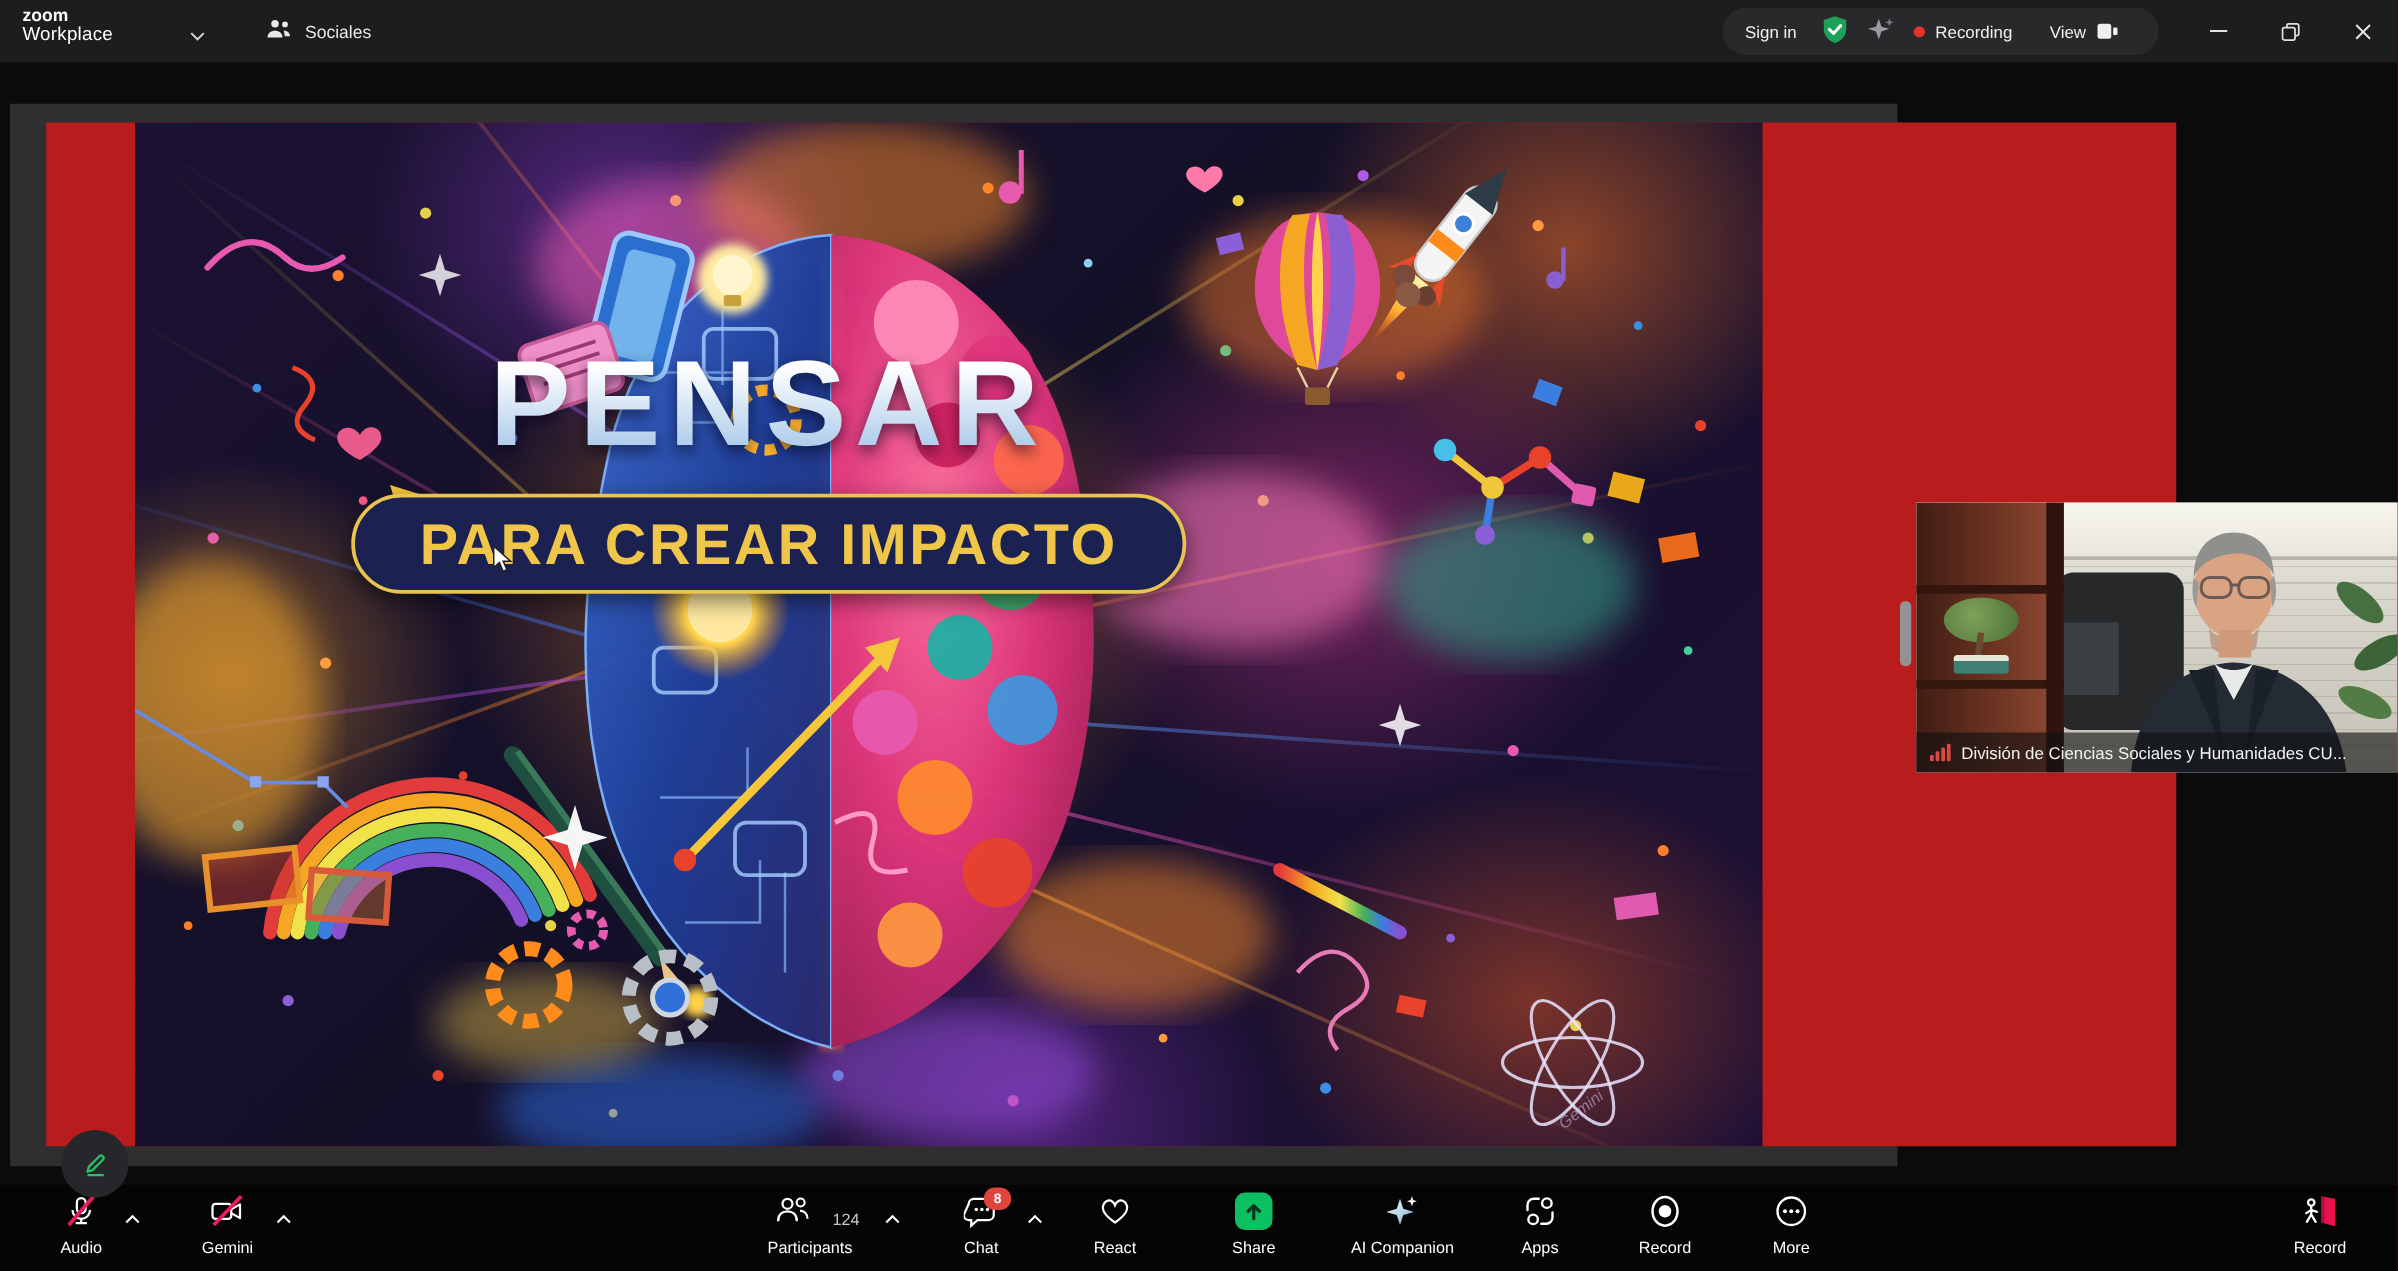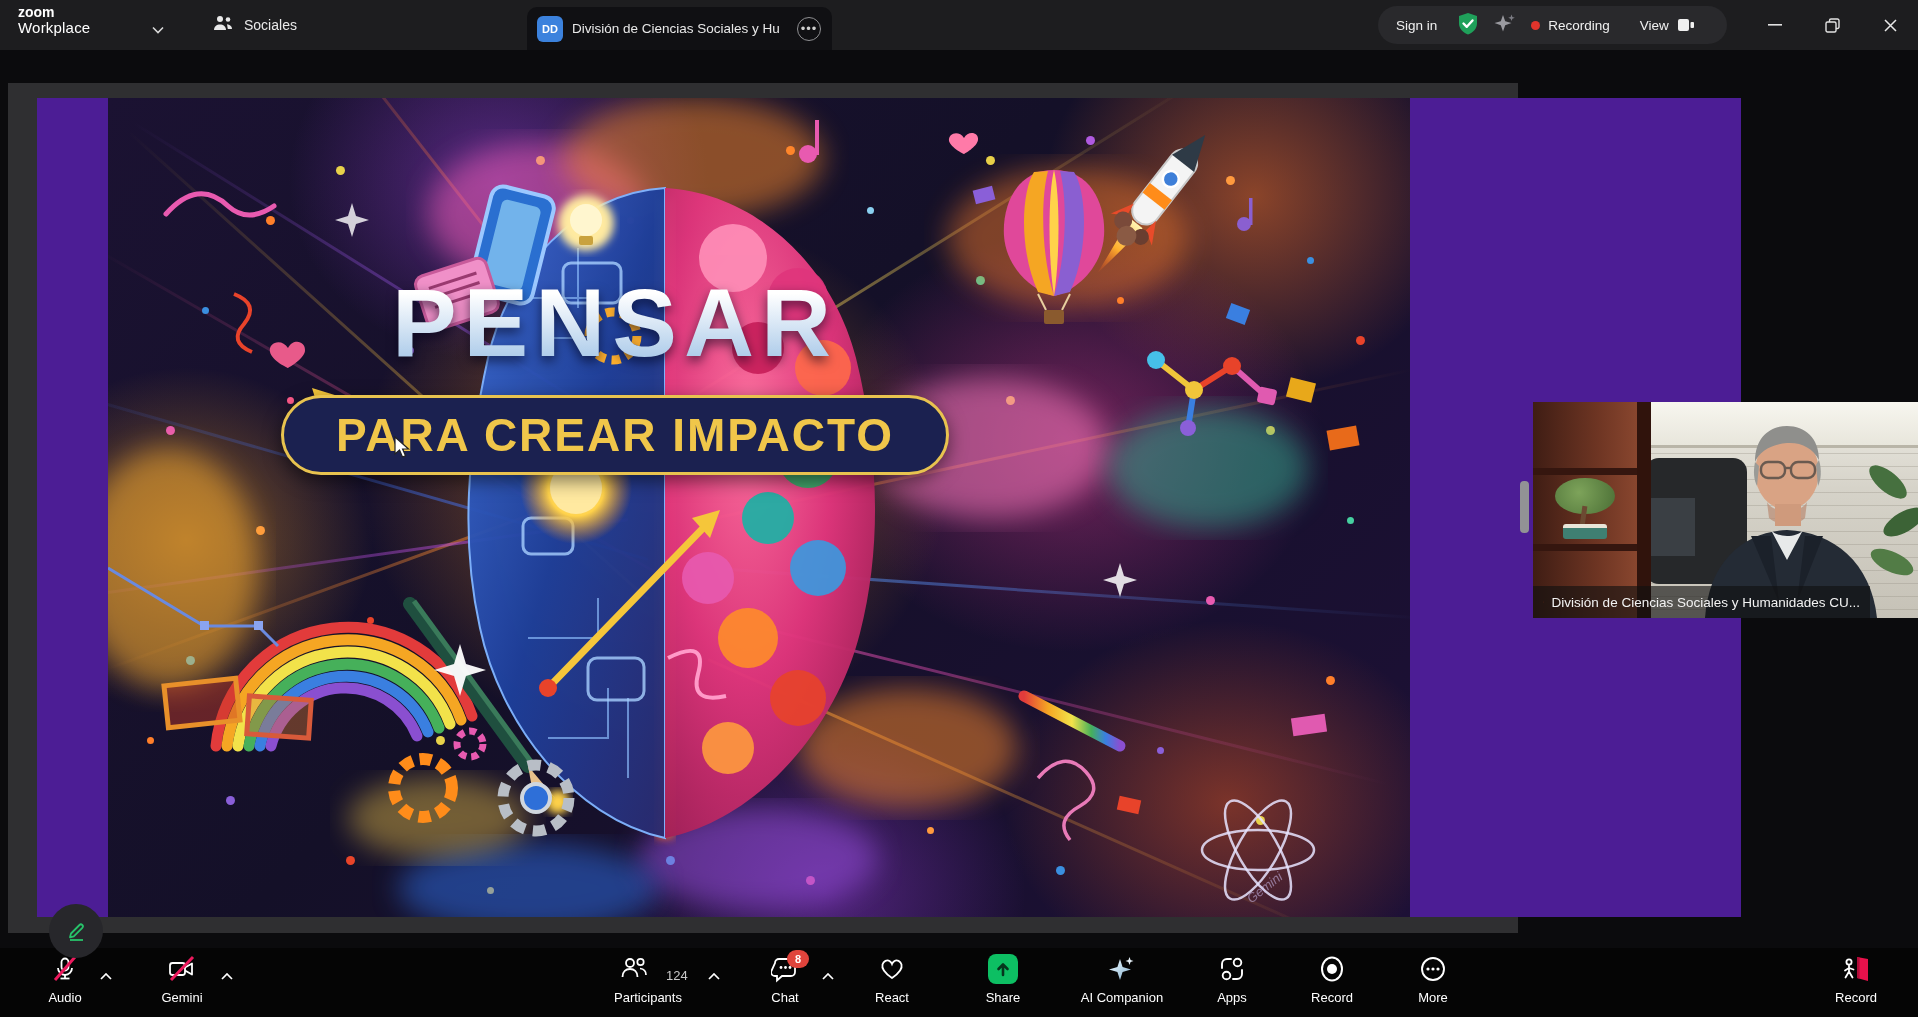--- a/index.html
+++ b/index.html
@@ -24,21 +24,21 @@
               display:flex; align-items:center; justify-content:center; font-size:13px; letter-spacing:1px;
               line-height:0; flex:none; }
   .right-pill { position:absolute; left:1378px; top:6px; width:349px; height:38px; background:#29292c;
                 border-radius:19px; display:flex; align-items:center; padding:0 18px; gap:14px;
                 color:#f0f0f0; font-size:13.5px; }
   .rec-dot { width:9px; height:9px; border-radius:50%; background:#e0342c; }
   .winbtn { position:absolute; top:12px; width:28px; height:26px; display:flex; align-items:center; justify-content:center; }
 
   
   #share-frame { position:absolute; left:8px; top:83px; width:1510px; height:850px; background:#2f2f31; }
-  #page-white { position:absolute; left:29px; top:15px; width:1704px; height:819px; background:#4c1d95; }
+  #page-white { position:absolute; left:29px; top:15px; width:1704px; height:819px; background:#b91c1c; }
   #slide { position:absolute; left:71px; top:0; width:1302px; height:819px; overflow:hidden;
     background:
       radial-gradient(420px 380px at 42% 46%, rgba(255,150,40,.55), transparent 70%),
       radial-gradient(300px 260px at 30% 10%, rgba(140,60,200,.55), transparent 70%),
       radial-gradient(360px 300px at 74% 42%, rgba(230,60,150,.45), transparent 70%),
       radial-gradient(300px 280px at 88% 12%, rgba(255,120,40,.5), transparent 70%),
       radial-gradient(260px 240px at 6% 54%, rgba(255,170,40,.45), transparent 72%),
       radial-gradient(320px 260px at 86% 86%, rgba(255,100,30,.42), transparent 70%),
       radial-gradient(280px 240px at 55% 97%, rgba(150,60,220,.45), transparent 72%),
       linear-gradient(135deg,#1b1232,#141028 45%,#1d1036); }
@@ -88,21 +88,21 @@
   .vt-bonsai-leaf { position:absolute; left:22px; top:76px; width:60px; height:36px; border-radius:50%;
     background:radial-gradient(circle at 40% 40%, #7da35a, #4a6e35); }
   .vt-bonsai-trunk { position:absolute; left:48px; top:104px; width:5px; height:20px; background:#6c4a32; transform:rotate(8deg); }
   .vt-bonsai-pot { position:absolute; left:30px; top:122px; width:44px; height:15px; border-radius:3px;
     background:linear-gradient(180deg,#e9e5d8 30%,#3f7f72 30%); }
   .vt-chair { position:absolute; left:112px; top:56px; width:102px; height:126px; border-radius:14px;
     background:radial-gradient(circle at 50% 35%, #3a3d3f, #1f2browse123 70%, #17191a);
     background-color:#26282a; }
   .vt-desk { position:absolute; left:92px; top:96px; width:70px; height:58px; background:#3a3f44; }
   .vt-plant { position:absolute; width:46px; height:20px; border-radius:50%; background:#46703f; }
-  .vt-label { position:absolute; left:0; bottom:0; width:337px; height:29px; background:rgba(16,16,16,.62);
+  .vt-label { position:absolute; left:0; bottom:0; width:385px; height:29px; background:rgba(16,16,16,.62);
     display:flex; align-items:center; gap:8px; padding:16px 10px; z-index:5; }
   .vt-label span { color:#f2f2f2; font-size:13.5px; white-space:nowrap; }
 
   
   #toolbar { position:absolute; left:0; top:948px; width:1918px; height:69px; background:#050505; }
   .tb-btn { position:absolute; top:6px; width:120px; margin-left:-60px; display:flex; flex-direction:column;
             align-items:center; gap:6px; color:#fff; }
   .tb-label { font-size:13px; color:#fff; white-space:nowrap; }
   .tb-icon { height:30px; display:flex; align-items:center; justify-content:center; position:relative; }
   .tb-chev { position:absolute; top:18px; }
@@ -129,25 +129,20 @@
   <div class="tab-meeting">
     <span>
       <svg width="22" height="20" viewBox="0 0 22 20">
           <circle cx="8" cy="5" r="3" fill="#e9e9e9"></circle>
           <path d="M2 16c0-3.5 2.7-5.5 6-5.5s6 2 6 5.5z" fill="#e9e9e9"></path>
           <circle cx="16" cy="5.5" r="2.3" fill="#e9e9e9"></circle>
           <path d="M15 10.3c2.8.2 5 2 5 4.7h-4.2" fill="#e9e9e9"></path>
         </svg>
     </span>
     <span>Sociales</span>
-  </div>
-  <div class="tab-active">
-    <div class="avatar-dd">DD</div>
-    <div class="tab-title">División de Ciencias Sociales y Hu</div>
-    <div class="tab-more">•••</div>
   </div>
   <div class="right-pill">
     <span style="margin-right:6px;">Sign in</span>
     <span>
       <svg width="22" height="24" viewBox="0 0 22 24">
           <path d="M11 1l9 3v7c0 6-4 9.5-9 11.5C6 20.5 2 17 2 11V4z" fill="#1fa05a"></path>
           <polyline points="6.5,11.5 9.8,14.8 15.5,8.5" fill="none" stroke="#fff" stroke-width="2.4" stroke-linecap="round" stroke-linejoin="round"></polyline>
         </svg>
     </span>
     <span>

